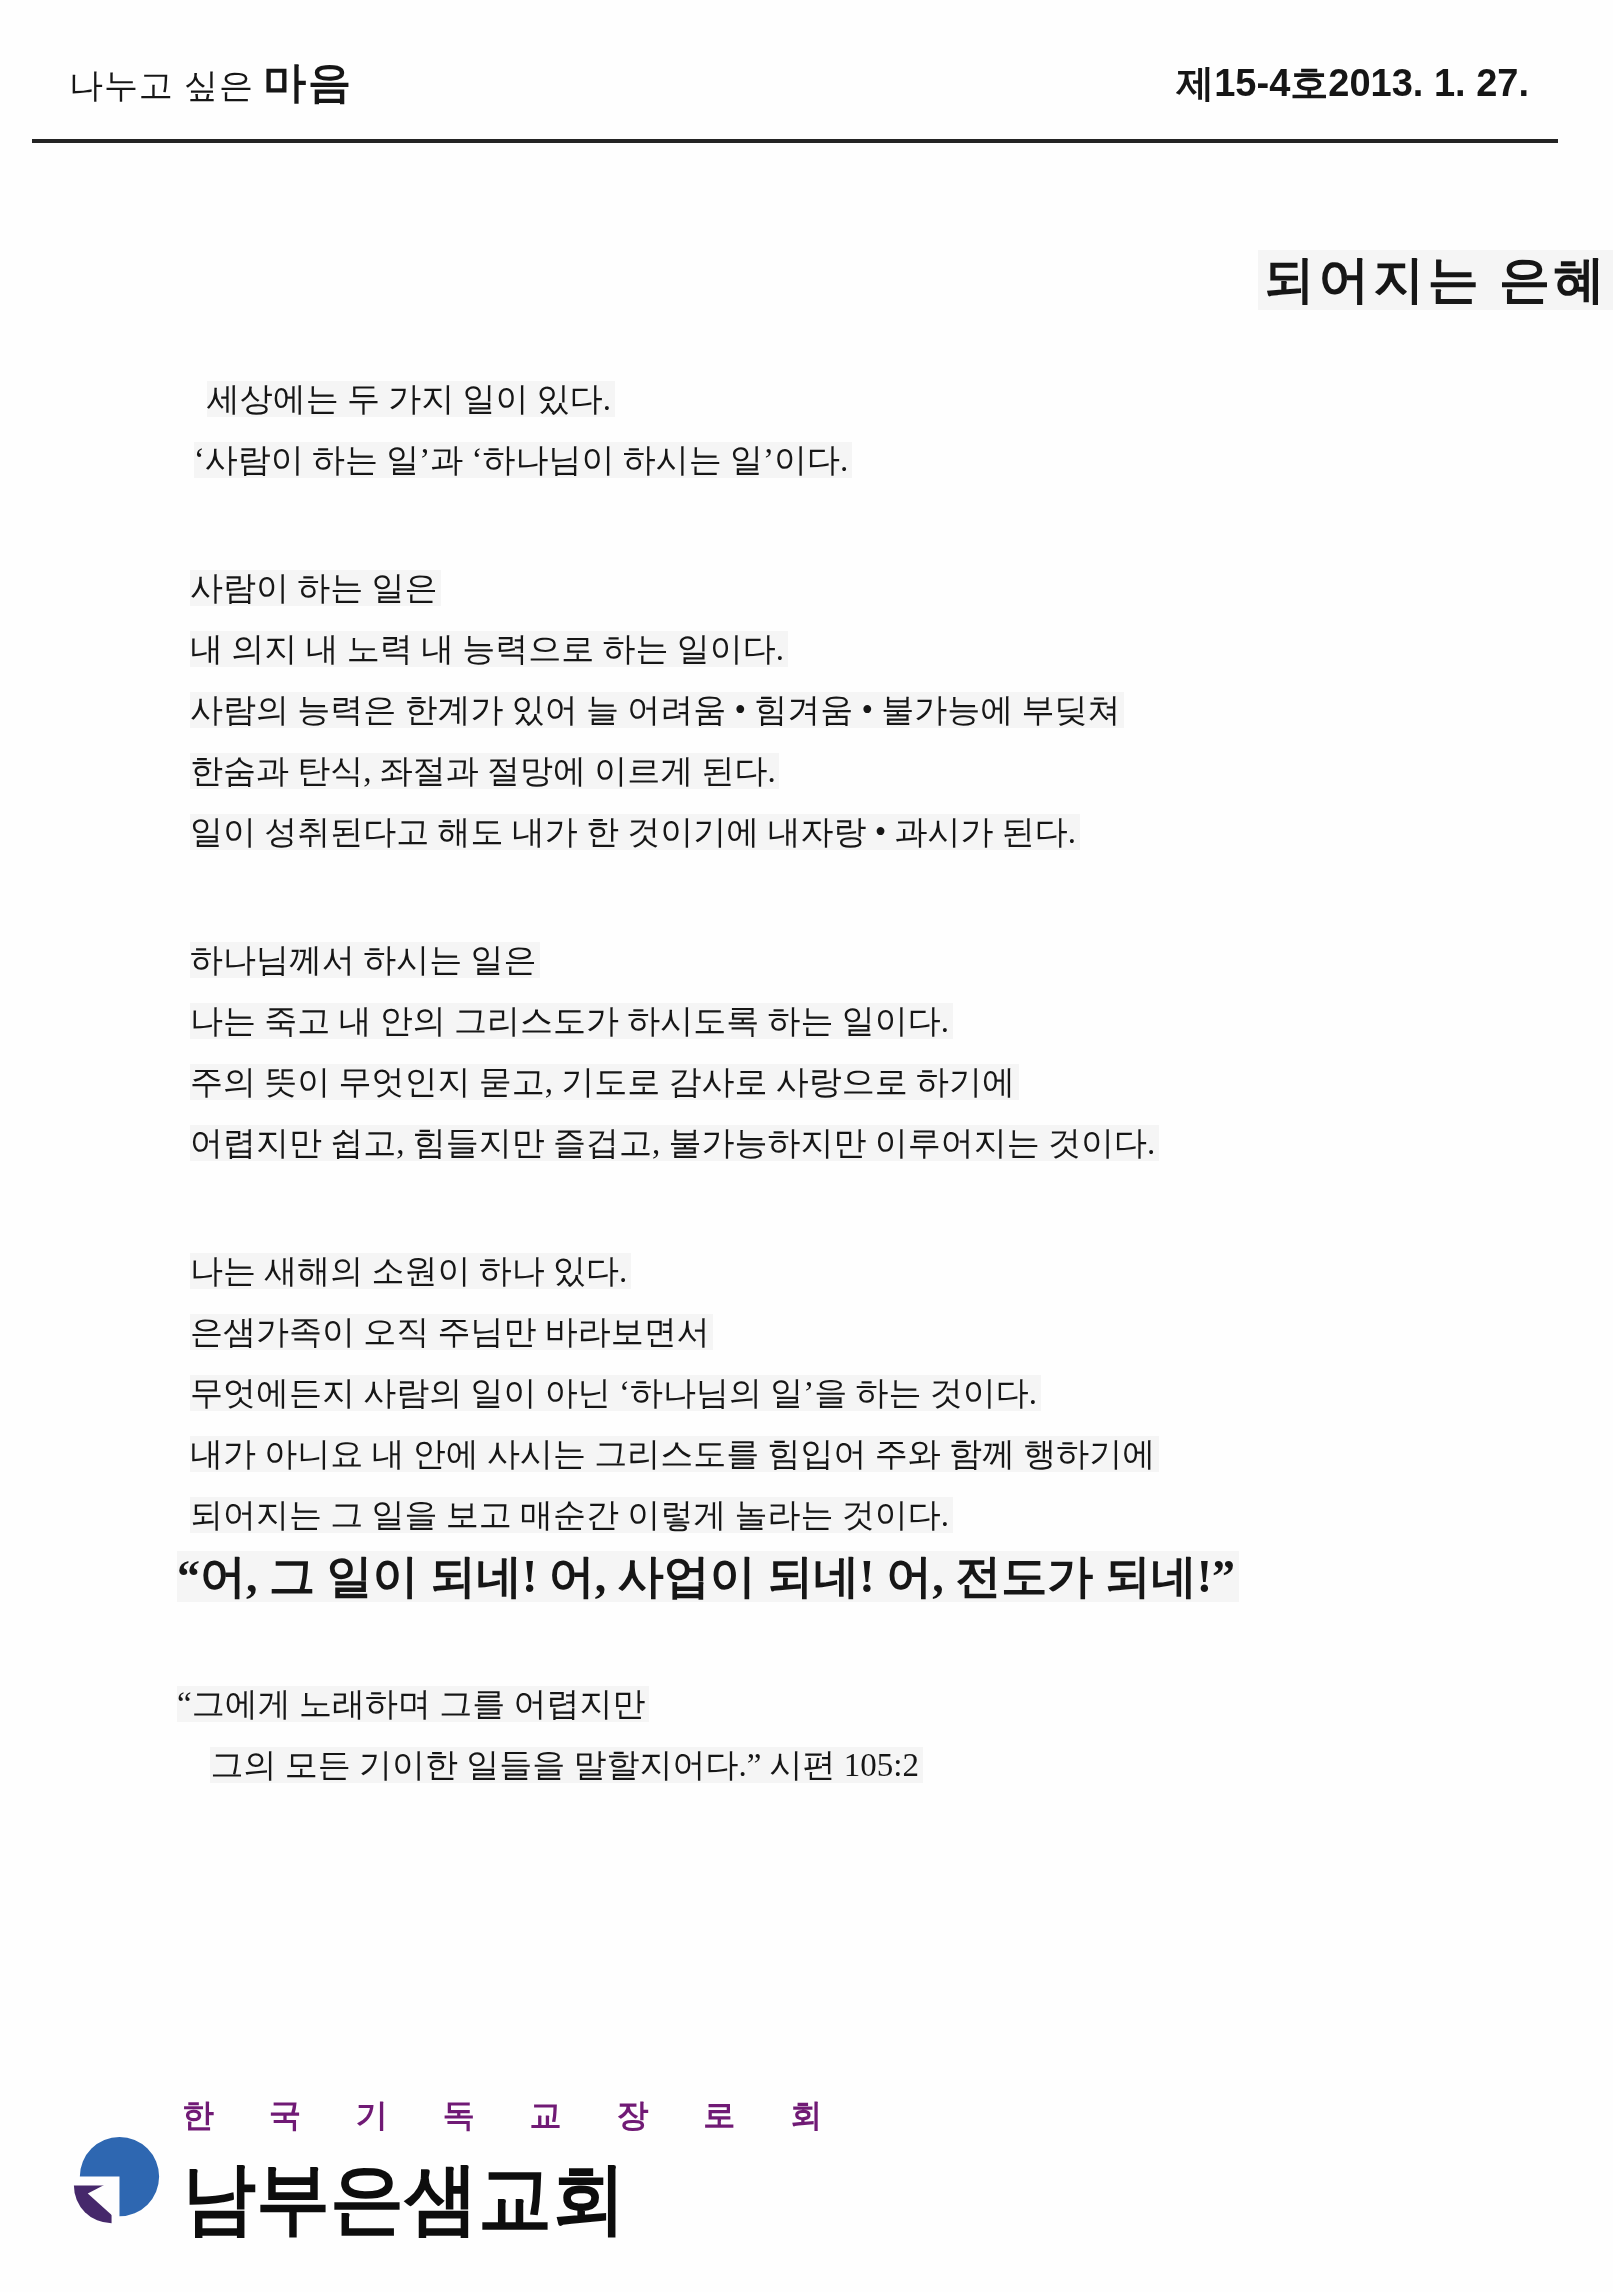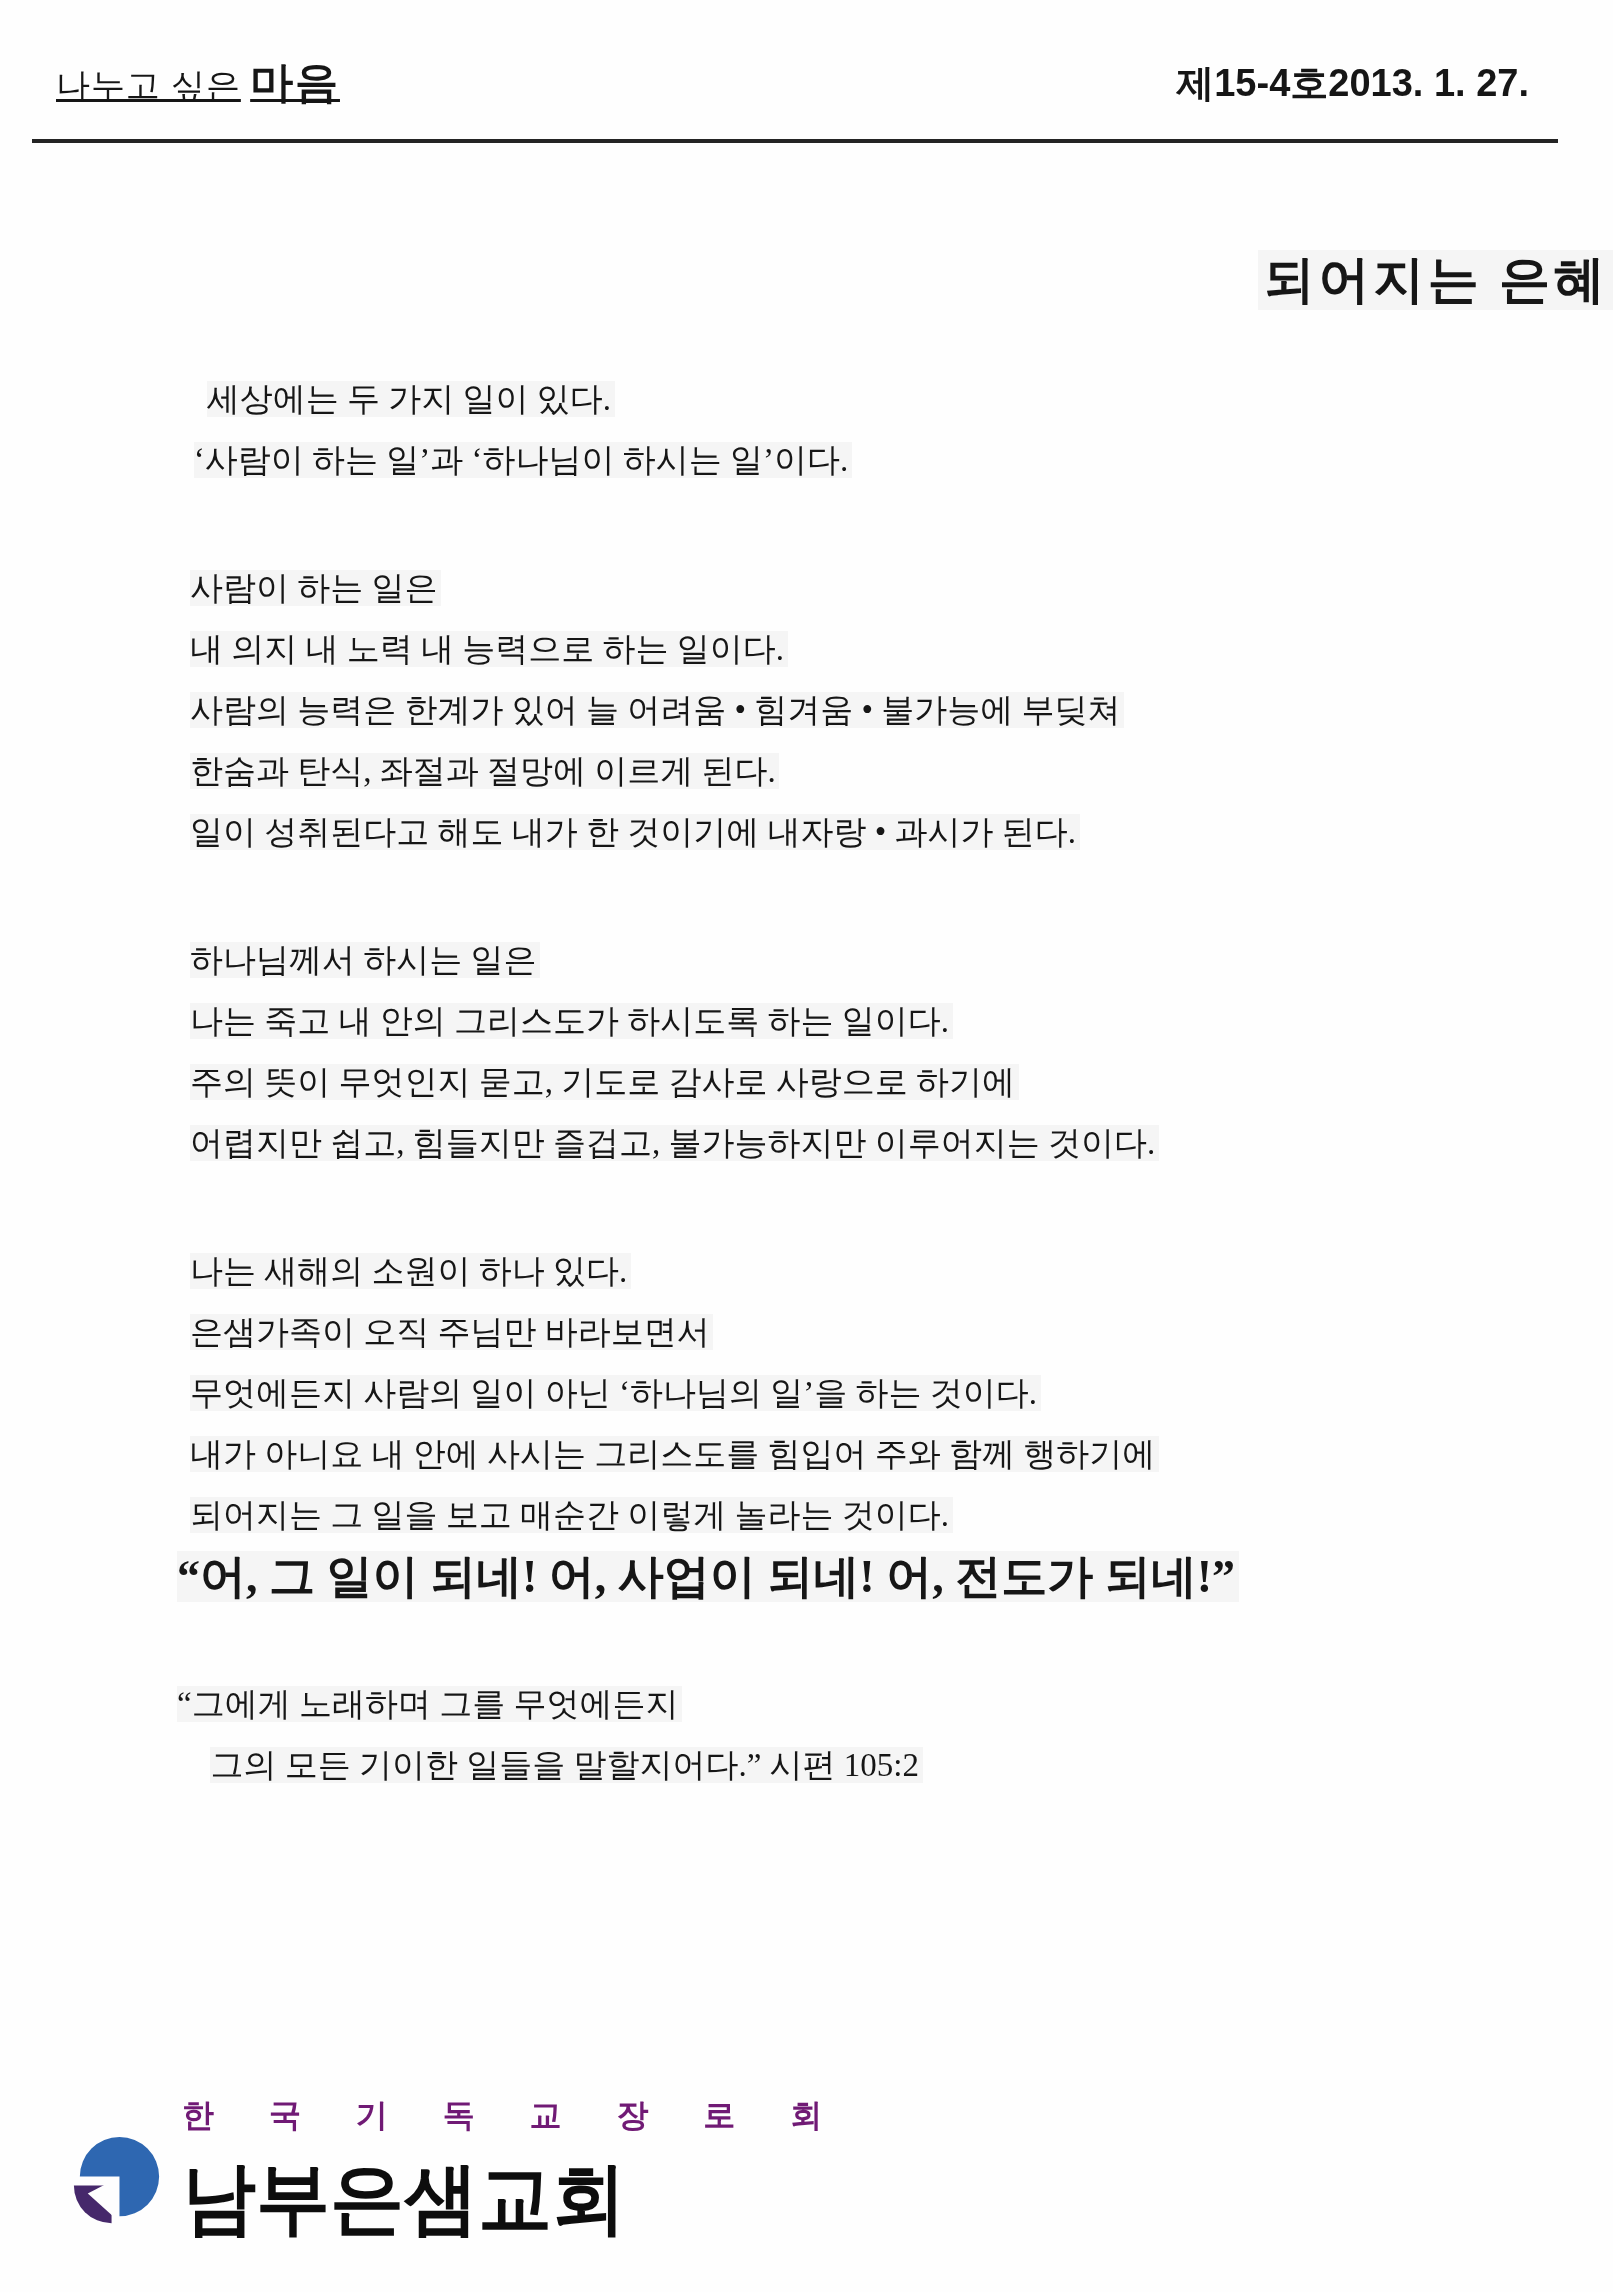--- a/index.html
+++ b/index.html
@@ -6,23 +6,23 @@
   .page{
     position:relative;
     width:1614px;height:2293px;
     background:#fefefe;
     font-family:"Liberation Serif", serif;
     color:#161616;
     overflow:hidden;
   }
   
   .hdr-left{
-    position:absolute;left:56px;top:54px;
+    position:absolute;left:69px;top:54px;
     font-family:"Liberation Sans", sans-serif;
-    font-size:34px;letter-spacing:0.9px;white-space:nowrap;text-decoration:underline;
+    font-size:34px;letter-spacing:0.9px;white-space:nowrap;
   }
   .hdr-left .heart{font-size:43px;font-weight:bold;margin-left:9.3px;letter-spacing:1.9px;}
   .hdr-right{
     position:absolute;right:85px;top:58px;
     font-family:"Liberation Sans", sans-serif;
     font-weight:bold;font-size:38px;white-space:nowrap;
   }
   .hdr-right .issue{}
   .rule{
     position:absolute;left:32px;top:139px;width:1526px;height:3.7px;
@@ -105,21 +105,21 @@
     <div class="para">
       <div class="line"><span>나는 새해의 소원이 하나 있다.</span></div>
       <div class="line"><span>은샘가족이 오직 주님만 바라보면서</span></div>
       <div class="line"><span>무엇에든지 사람의 일이 아닌 ‘하나님의 일’을 하는 것이다.</span></div>
       <div class="line"><span>내가 아니요 내 안에 사시는 그리스도를 힘입어 주와 함께 행하기에</span></div>
       <div class="line"><span>되어지는 그 일을 보고 매순간 이렇게 놀라는 것이다.</span></div>
       <div class="line bold-line"><span>“어, 그 일이 되네! 어, 사업이 되네! 어, 전도가 되네!”</span></div>
     </div>
 
     <div class="para">
-      <div class="line quote-hang"><span>“그에게 노래하며 그를 무엇에든지</span></div>
+      <div class="line quote-hang"><span>“그에게 노래하며 그를 어렵지만</span></div>
       <div class="line indent2"><span>그의 모든 기이한 일들을 말할지어다.” 시편 105:2</span></div>
     </div>
 
   </main>
 
   <footer class="footer">
     <svg class="logo-icon" width="109" height="113" viewBox="0 0 110 114" xmlns="http://www.w3.org/2000/svg">
 
       <path d="M57 46 L17 46 A40 40 0 1 1 57 86 Z" fill="#2e67b1"></path>
 

